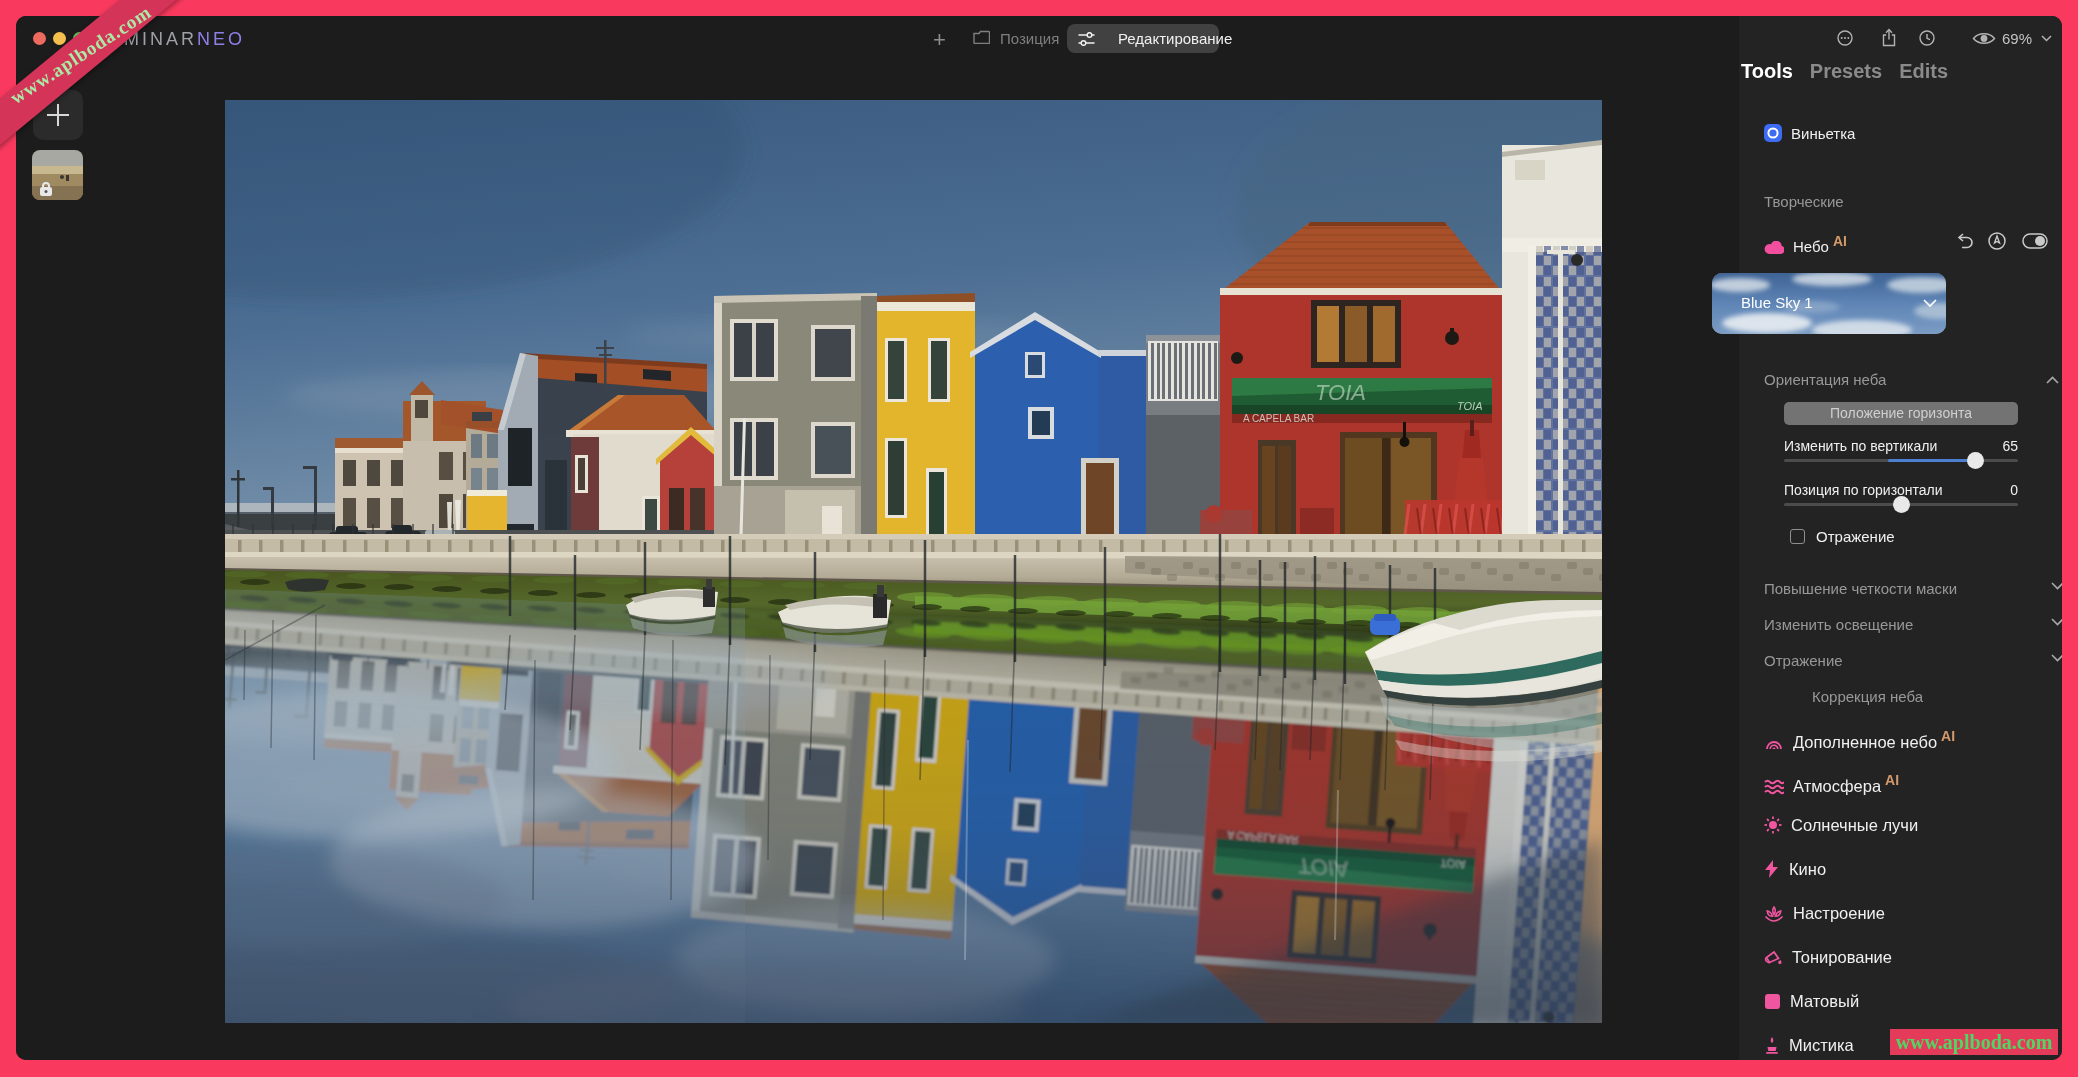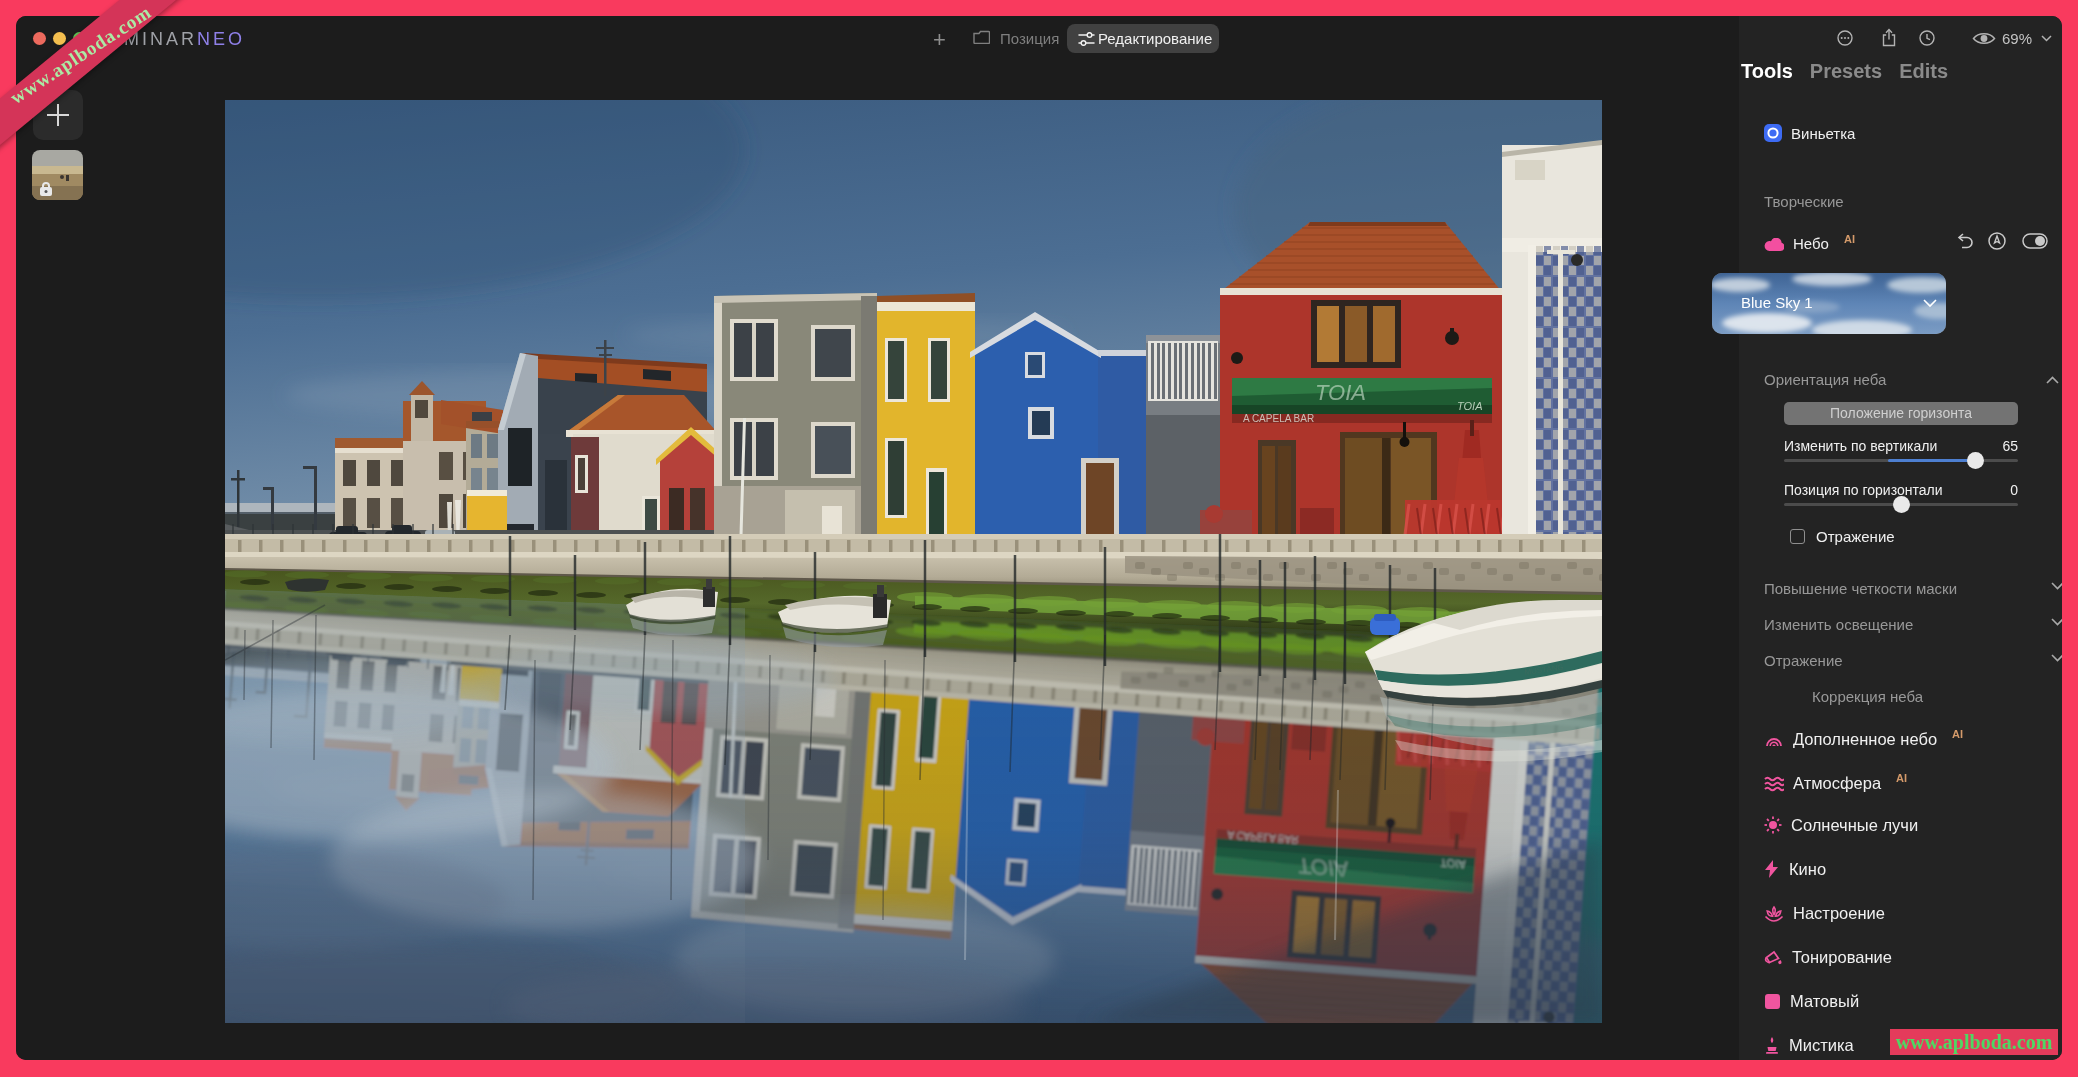--- a/index.html
+++ b/index.html
@@ -10,21 +10,21 @@
 .tl{position:absolute;border-radius:50%;width:13px;height:13px}
 
 .cat{position:absolute;color:#7f7f7f;font-size:15px}
 .editbtn{position:absolute;left:1051px;top:8px;width:152px;height:29px;background:#414141;border-radius:8px;color:#f0f0f0;font-size:15px;line-height:29px;white-space:nowrap;display:flex;align-items:center}
 .tabs{position:absolute;top:44px;left:1725px;font-size:20px;font-weight:bold;color:#8a8a8a}
 .tabs span{margin-right:17px}
 .tabs .act{color:#fff}
 
 .srow{position:absolute;font-size:15px;color:#f0f0f0;white-space:nowrap}
 .gray{color:#989898}
-.ai{font-size:11px;color:#d49a6a;vertical-align:super;font-weight:bold;margin-left:15px}
+.ai{font-size:14px;color:#d49a6a;vertical-align:super;font-weight:bold;margin-left:4px}
 .chev{position:absolute;left:287px;top:2px}
 svg.icon{vertical-align:-3px;margin-right:9px}
 .ribbon{position:absolute;left:-69px;top:37px;width:300px;height:36px;background:#d43458;transform:rotate(-39.5deg);transform-origin:center;text-align:center;line-height:36px;color:#abeaa4;font-family:"Liberation Serif",serif;font-weight:bold;font-size:19px;letter-spacing:1px;box-shadow:0 2px 5px rgba(0,0,0,.35)}
 .ribbon span{display:block;transform:rotate(6.5deg)}
 .wm2{position:absolute;left:1890px;top:1029px;width:168px;height:26px;background:#e43b5b;color:#4fd763;font-family:"Liberation Serif",serif;font-weight:bold;font-size:20px;text-align:center;line-height:27px}
 </style></head>
 <body>
 <div class="win">
   <div class="canvasarea"></div>
   <div class="sidebar"></div>
@@ -45,21 +45,21 @@
   <div class="cat" style="left:984px;top:14px">Позиция</div>
   <div class="editbtn">
       <svg width="17" height="14" viewBox="0 0 17 14" style="margin-left:11px;flex:none">
         <g stroke="#f0f0f0" stroke-width="1.5" stroke-linecap="round">
           <line x1="1" y1="3" x2="16" y2="3"></line>
           <line x1="1" y1="11" x2="16" y2="11"></line>
           <circle cx="11.5" cy="3" r="2.3" fill="#3e3e3e"></circle>
           <circle cx="5.5" cy="11" r="2.3" fill="#3e3e3e"></circle>
         </g>
       </svg>
-      <span style="margin-left:3px">Редактирование</span>
+      <span style="margin-left:23px">Редактирование</span>
     </div>
 
   
   <g></g>
   <svg style="position:absolute;left:1821px;top:14px" width="16" height="16" viewBox="0 0 16 16">
       <circle cx="8" cy="8" r="7" fill="none" stroke="#b2b2b2" stroke-width="1.4"></circle>
       <circle cx="4.7" cy="8" r="1" fill="#b2b2b2"></circle>
       <circle cx="8" cy="8" r="1" fill="#b2b2b2"></circle>
       <circle cx="11.3" cy="8" r="1" fill="#b2b2b2"></circle>
     </svg>
@@ -103,21 +103,21 @@
         <rect x="34" y="25" width="3" height="6" fill="#3a3530"></rect>
       <g transform="translate(8,33)">
           <rect x="0" y="4" width="12" height="9" rx="2" fill="#e8e8e8"></rect>
           <path d="M3 5 v-2 a3 3 0 0 1 6 0 v2" fill="none" stroke="#e8e8e8" stroke-width="2"></path>
           <circle cx="6" cy="8.5" r="1.5" fill="#555"></circle>
         </g>
     </svg>
   </div>
 
   
-  <div style="position:absolute;left:209px;top:84px;width:1377px;height:923px;background:#0f766e">
+  <div style="position:absolute;left:209px;top:84px;width:1377px;height:923px;background:#fdba74">
     <svg id="photo" width="1377" height="923" viewBox="0 0 1377 923">
 <defs>
 <linearGradient id="sky" x1="0" y1="0" x2="0.22" y2="1">
             <stop offset="0" stop-color="#3a5a7e"></stop>
             <stop offset="0.4" stop-color="#4c6e93"></stop>
             <stop offset="0.75" stop-color="#7590aa"></stop>
             <stop offset="1" stop-color="#97acbe"></stop>
           </linearGradient>
 <linearGradient id="wallg" x1="0" y1="0" x2="0" y2="1">
             <stop offset="0" stop-color="#cdc5b1"></stop>

